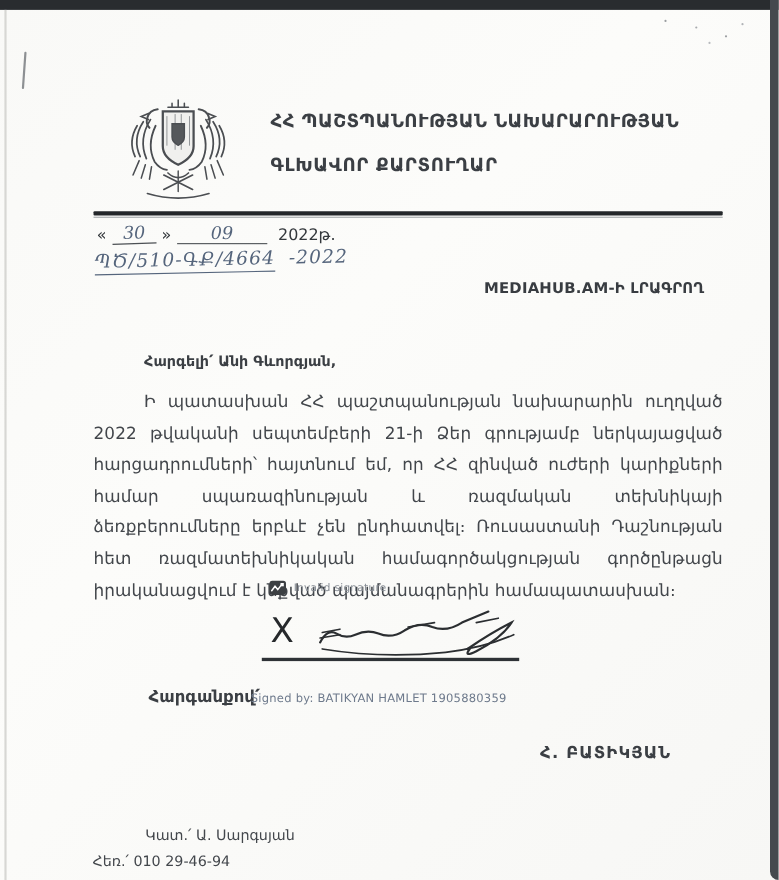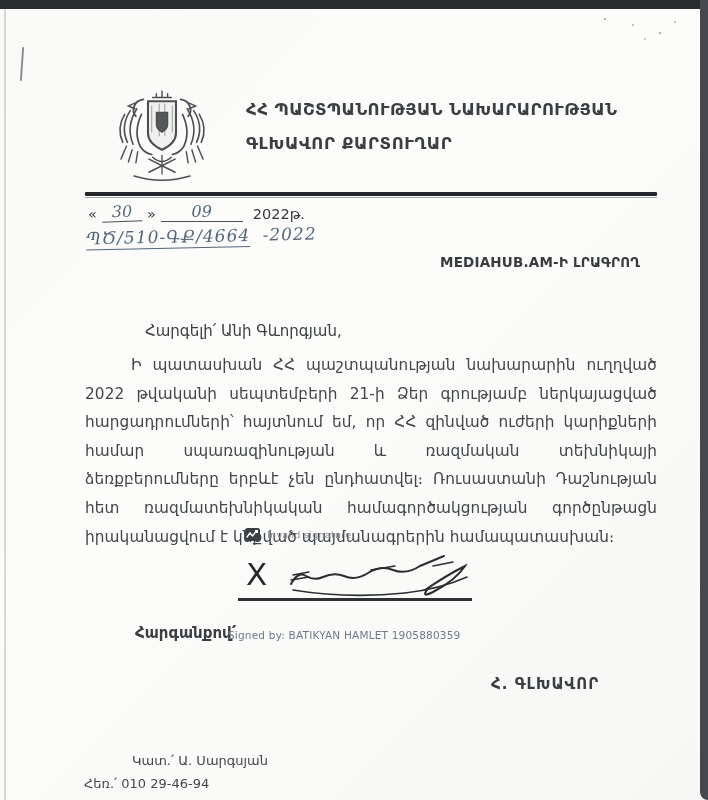--- a/index.html
+++ b/index.html
@@ -12,40 +12,40 @@
   .bar-top{position:absolute;top:0;left:0;width:708px;height:9px;background:#292c2f;}
   .bar-right{position:absolute;top:0;right:0;width:8px;height:800px;background:#45494e;border-bottom-left-radius:14px;}
   .edge-left{position:absolute;top:9px;left:4px;width:2px;height:791px;background:#d7d7d4;}
   .tick-left{position:absolute;top:47px;left:21px;width:2px;height:34px;background:#8d9093;transform:rotate(4deg);border-radius:1px;}
   .speckles{position:absolute;top:18px;left:604px;width:2px;height:2px;background:#9a9da0;border-radius:50%;
     box-shadow:28px 6px 0 #a7aaad,55px 14px 0 #9a9da0,70px 3px 0 #b0b3b6,40px 20px 0 #b7babd;}
   
   .emblem{position:absolute;top:76px;left:106px;width:112px;height:114px;}
   .org{position:absolute;top:102px;left:246px;width:404px;text-align:left;font-weight:bold;color:#3b3f44;}
   .org .l1{font-size:16.5px;letter-spacing:.4px;line-height:1.0;}
-  .org .l2{font-size:16.5px;letter-spacing:.6px;margin-top:15px;}
+  .org .l2{font-size:16.5px;letter-spacing:.6px;margin-top:21px;}
   .rule{position:absolute;top:192px;left:85px;width:572px;height:7px;}
   .rule .thick{height:4px;background:#24272a;border-radius:1px;}
   .rule .thin{height:1px;background:#a3a7aa;margin-top:1px;}
   
   .date-row{position:absolute;top:204px;left:88px;display:flex;align-items:flex-end;gap:5px;
     font-size:14.5px;color:#34383c;}
   .hw{font-family:"DejaVu Serif",serif;font-style:italic;color:#55657c;}
   .slot{display:inline-block;border-bottom:1.6px solid #4c5054;text-align:center;font-size:16px;line-height:1.05;}
   .slot.day{min-width:40px;transform:rotate(-2deg);}
   .slot.month{min-width:82px;}
   .date-year{margin-left:5px;}
   .ref-row{position:absolute;top:226px;left:86px;font-size:17px;letter-spacing:1px;transform:rotate(-1.2deg);white-space:nowrap;}
   .ref-row .main{border-bottom:1.5px solid #55657c;padding-bottom:1px;}
   .ref-row .tail{margin-left:6px;}
   
   .addressee{position:absolute;top:252px;left:440px;width:224px;
     font-weight:bold;font-size:13.5px;line-height:20px;color:#383c41;letter-spacing:.2px;}
   
-  .salutation{position:absolute;top:322px;left:145px;font-weight:normal;font-size:15px;color:#3b3f44;}
+  .salutation{position:absolute;top:322px;left:131px;font-weight:bold;font-size:13px;color:#3b3f44;}
   .body-par{position:absolute;top:351px;left:85px;width:572px;text-align:justify;text-indent:46px;
     font-size:15.3px;line-height:28.6px;color:#42464b;letter-spacing:.1px;}
   
   .invalid-row{position:absolute;top:528px;left:245px;display:flex;align-items:center;gap:7px;}
   .sig-icon{width:15px;height:13px;background:#3c4043;border-radius:2.5px;position:relative;}
   .sig-icon svg{position:absolute;inset:0;}
   .invalid-label{font-size:9.5px;color:#868c94;letter-spacing:.3px;}
   .x-mark{position:absolute;top:556px;left:246px;font-size:31px;font-weight:500;color:#26292c;font-family:"DejaVu Sans",sans-serif;}
   .squiggle{position:absolute;top:554px;left:283px;width:192px;height:46px;}
   .sig-line{position:absolute;top:598px;left:238px;width:234px;height:2.6px;background:#2e3236;}
@@ -142,18 +142,18 @@
       <path d="M10,36 q55,9 112,3 q35,-4 62,-16" stroke-width="1.6"></path>
       <path d="M10,21 l16,-3 M8,26 l18,-3" stroke-width="1.5"></path>
       <path d="M88,16 l24,-4" stroke-width="1.5"></path>
       <path d="M150,12 l20,-4" stroke-width="1.5"></path>
     </svg>
   </div>
   <div class="sig-line"></div>
 
   <div class="signoff">Հարգանքով՛</div>
   <div class="signed-by">Signed by: BATIKYAN HAMLET 1905880359</div>
-  <div class="signer-name">Հ. ԳԼԽԱՎՈՐ</div>
+  <div class="signer-name">Հ. ԲԱՏԻԿՅԱՆ</div>
 
   <div class="exec">Կատ.՛ Ա. Սարգսյան</div>
   <div class="phone">Հեռ.՛ 010 29-46-94</div>
 
 </div>
 
 </body></html>

